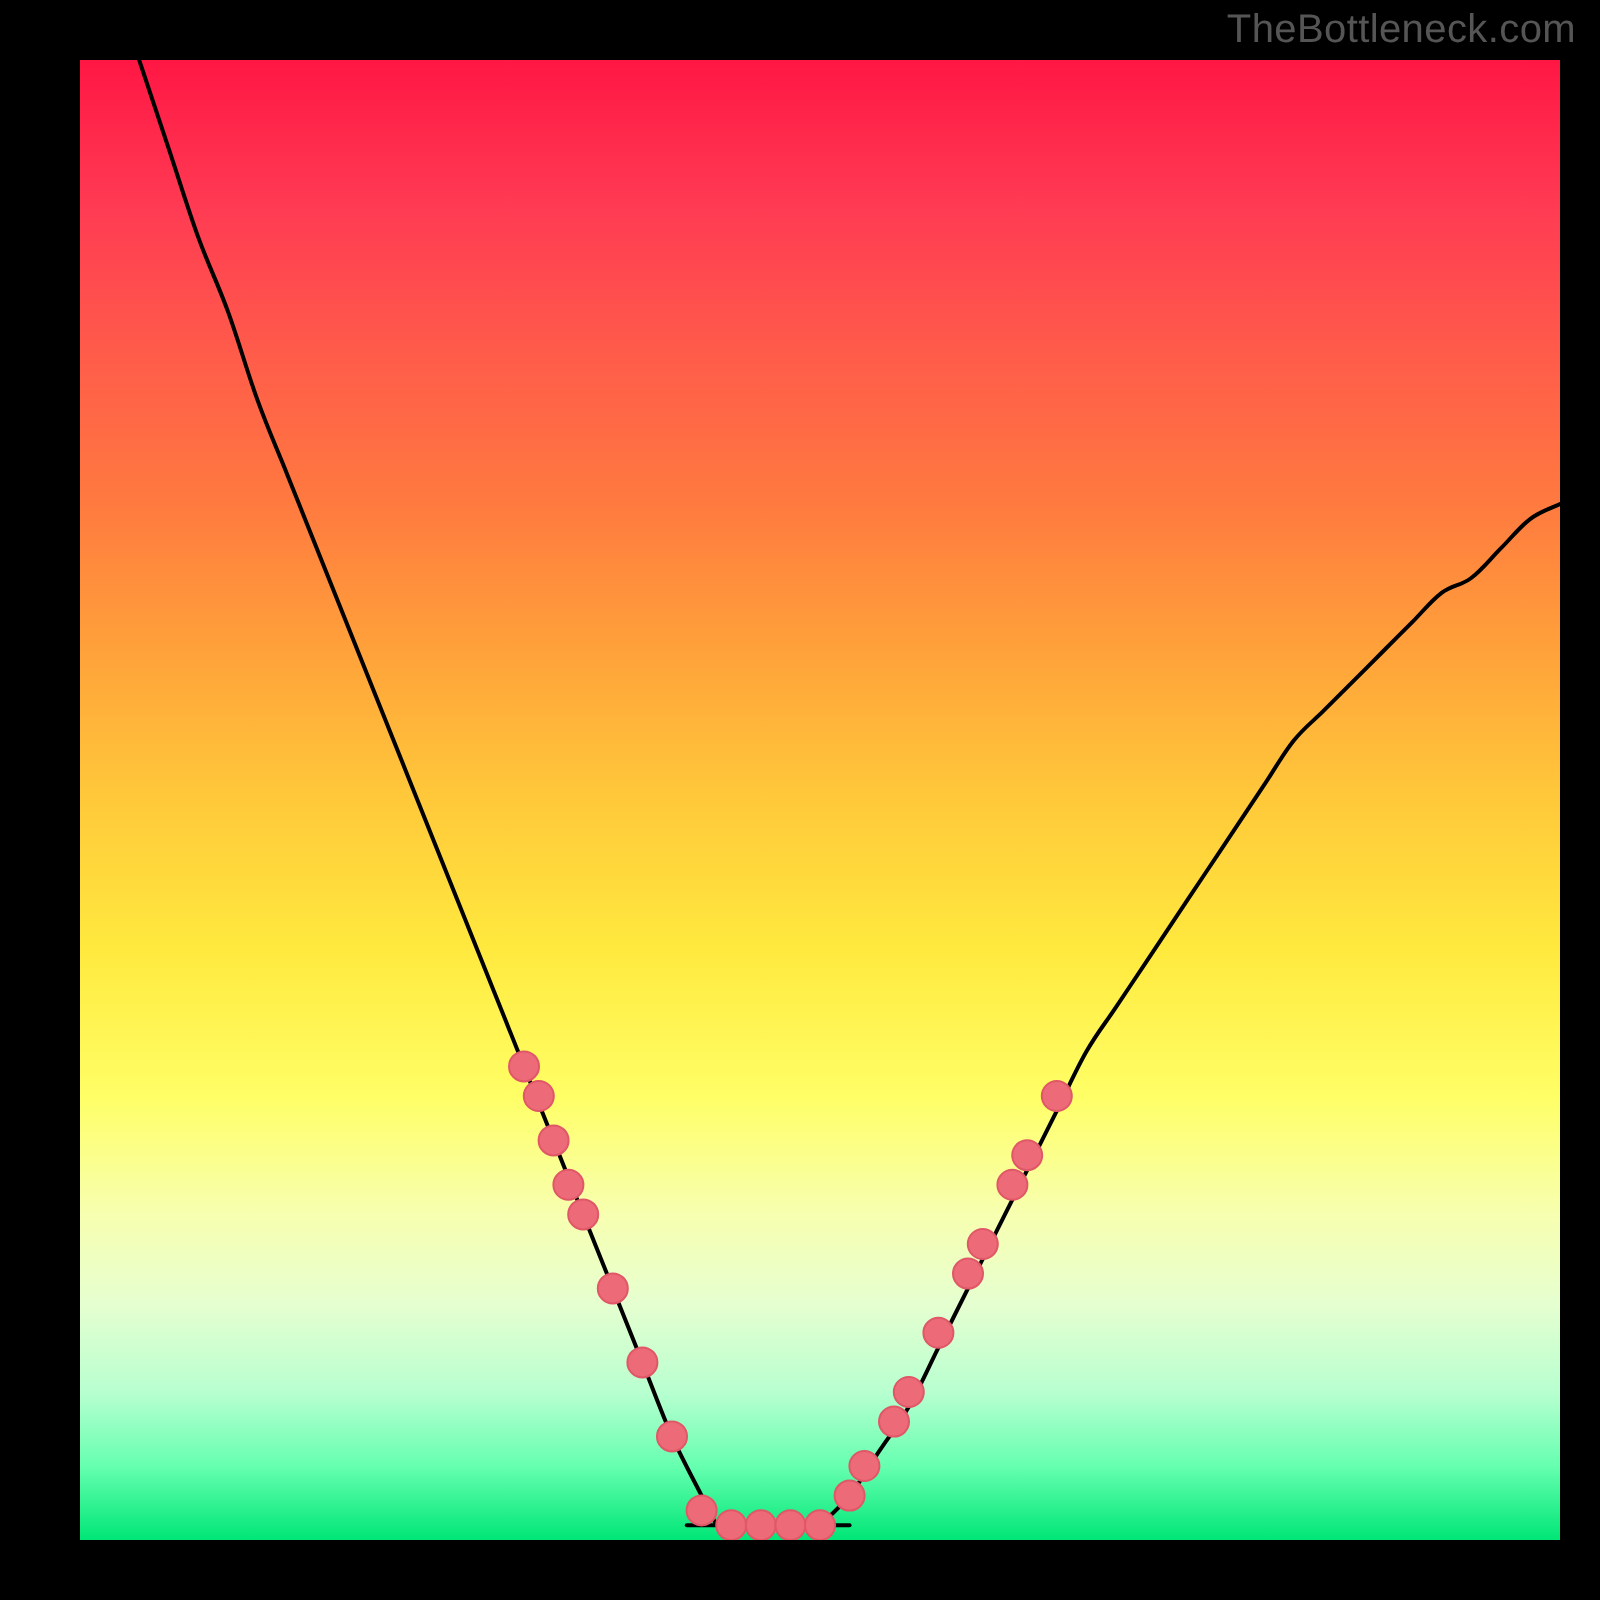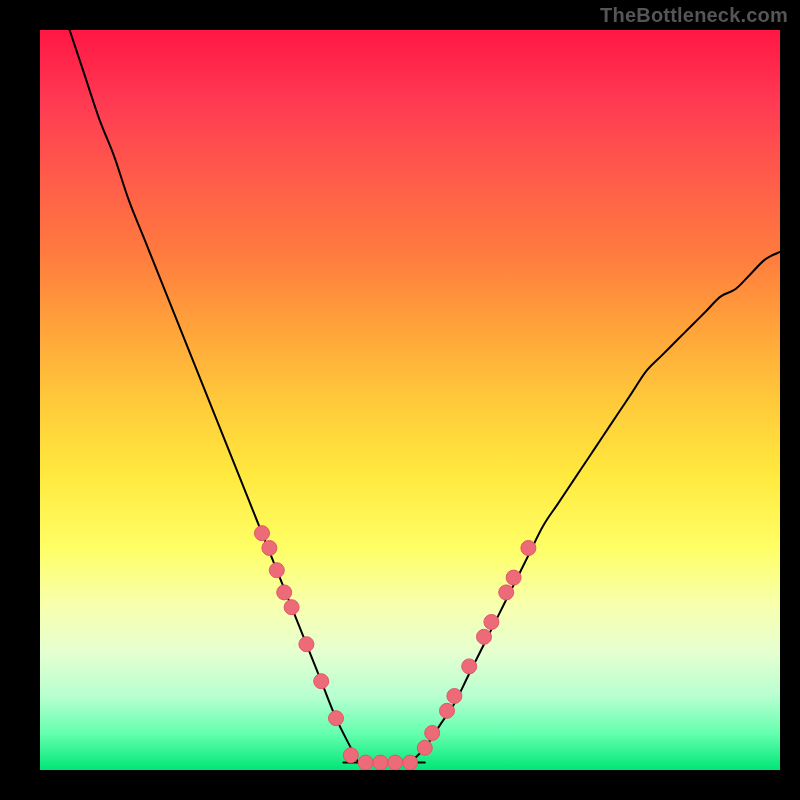--- a/index.html
+++ b/index.html
@@ -45,21 +45,21 @@
     top: 0;
     width: 740px;
     height: 740px;
   }
   .attribution {
     position: absolute;
     top: 4px;
     right: 12px;
     color: #555555;
     font-size: 20px;
-    font-weight: 700;
+    font-weight: 400;
     letter-spacing: 0.2px;
     user-select: none;
   }
 </style>
 </head>
 <body>
 
 <div class="frame">
   <div class="attribution">TheBottleneck.com</div>
   <div class="plot-area">

